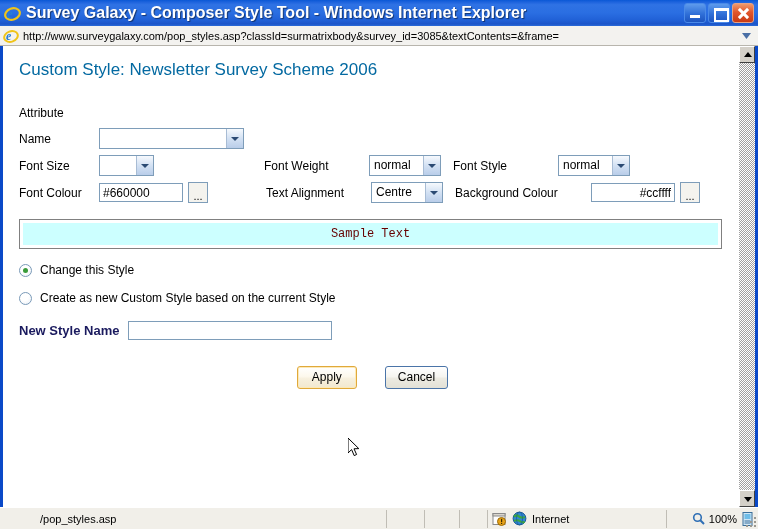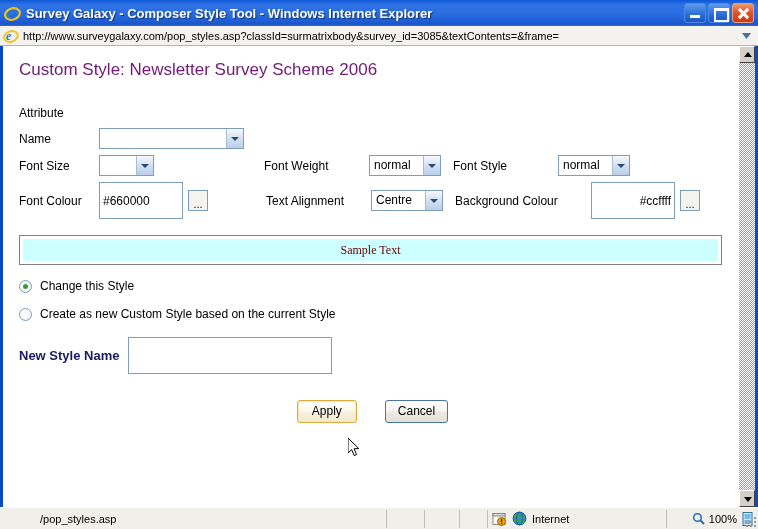--- a/index.html
+++ b/index.html
@@ -32,21 +32,21 @@
     position: relative;
   }
   .title-ie-icon {
     width: 17px; height: 17px;
     margin-right: 5px;
     flex: 0 0 17px;
     position: relative;
   }
   .title-text {
     color: #ffffff;
-    font-size: 13px;
+    font-size: 16px;
     font-weight: bold;
     text-shadow: 1px 1px 1px rgba(0,0,0,0.5);
     white-space: nowrap;
     overflow: hidden;
     flex: 1 1 auto;
     letter-spacing: 0px;
   }
   .winbtns { display: flex; gap: 2px; align-items: center; margin-right: 2px; }
   .winbtn {
     width: 22px; height: 20px;
@@ -187,21 +187,21 @@
   }
   .grip i {
     position:absolute; background:#9b9890; width:2px; height:2px;
   }
 
   
   .page-inner { padding: 14px 16px 0 16px; position: relative; height:100%; }
   h1.page-title {
     font-size: 17px;
     font-weight: normal;
-    color: #701a75;
+    color: #0369a1;
     margin: 0 0 26px 0;
     font-family: "Liberation Sans", sans-serif;
   }
   .lbl {
     font-size: 12px;
     color: #000;
     font-family: "Liberation Sans", sans-serif;
     white-space: nowrap;
   }
   .form-grid { position: relative; }
@@ -240,21 +240,21 @@
   .selbox .arrow::after {
     content:""; width:0;height:0;
     border-left:4px solid transparent;
     border-right:4px solid transparent;
     border-top:4px solid #2b4a73;
   }
 
   input.txt {
     font-family: "Liberation Sans", sans-serif;
     font-size: 12px;
-    height: 37px;
+    height: 19px;
     border: 1px solid #7e9db9;
     background: #ffffff;
     color: #000;
     padding: 0 3px;
     outline: none;
   }
   .btn-dots {
     width: 20px; height: 21px;
     border: 1px solid #7e9db9;
     background: #f4f3ee;
@@ -275,21 +275,21 @@
     border: 1px solid #808080;
     background: #ccffff;
     display: flex;
     align-items: center;
     justify-content: center;
     box-shadow: inset 0 0 0 3px #ffffff;
   }
   .sample-text {
     color: #660000;
     font-size: 12px;
-    font-family: Liberation Serif, serif;
+    font-family: Liberation Mono, monospace;
   }
 
   .radio-row { display: flex; align-items: center; margin-top: 14px; }
   .radio-row + .radio-row { }
   .radio {
     width: 13px; height: 13px;
     border-radius: 50%;
     border: 1px solid #7a9ab8;
     background: radial-gradient(circle at 40% 35%, #ffffff 40%, #e8eef5 100%);
     margin-right: 8px;

